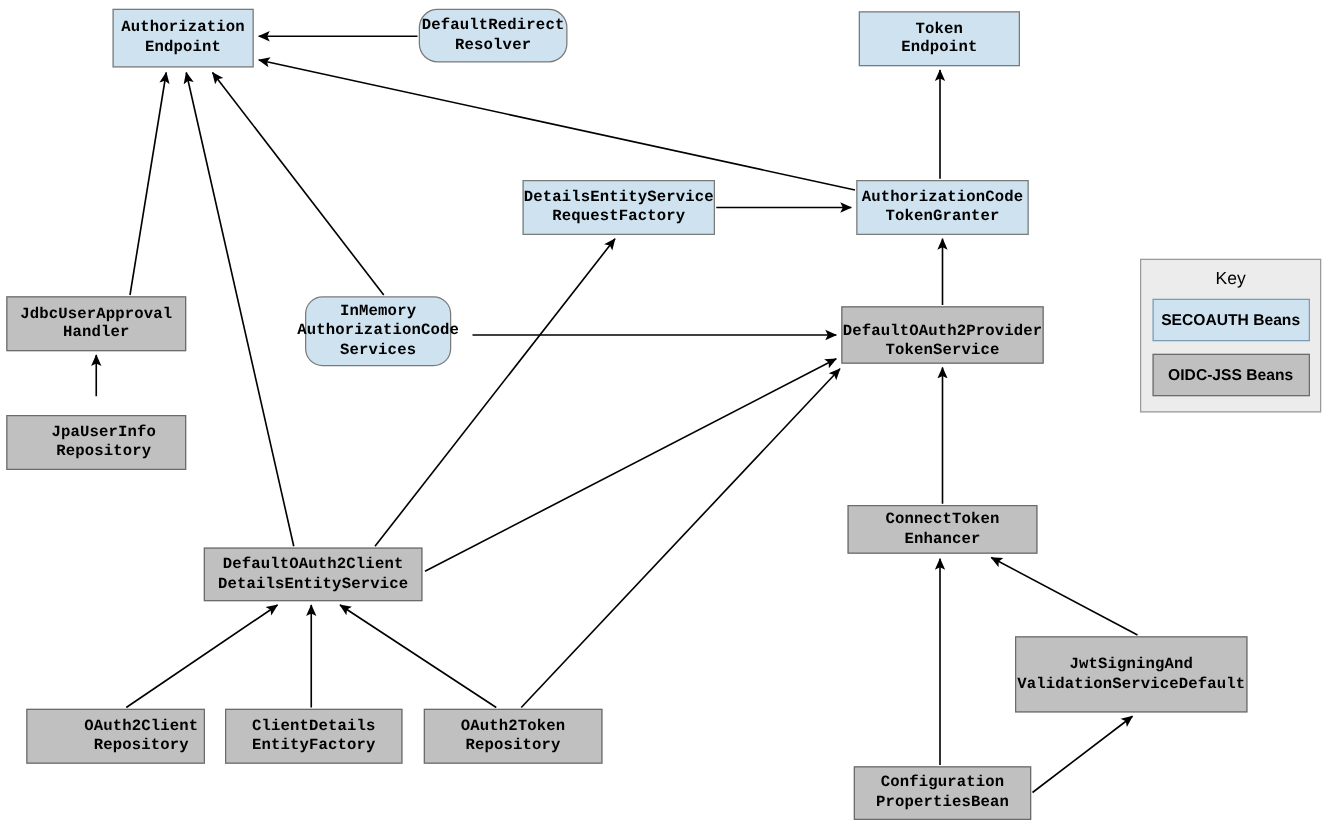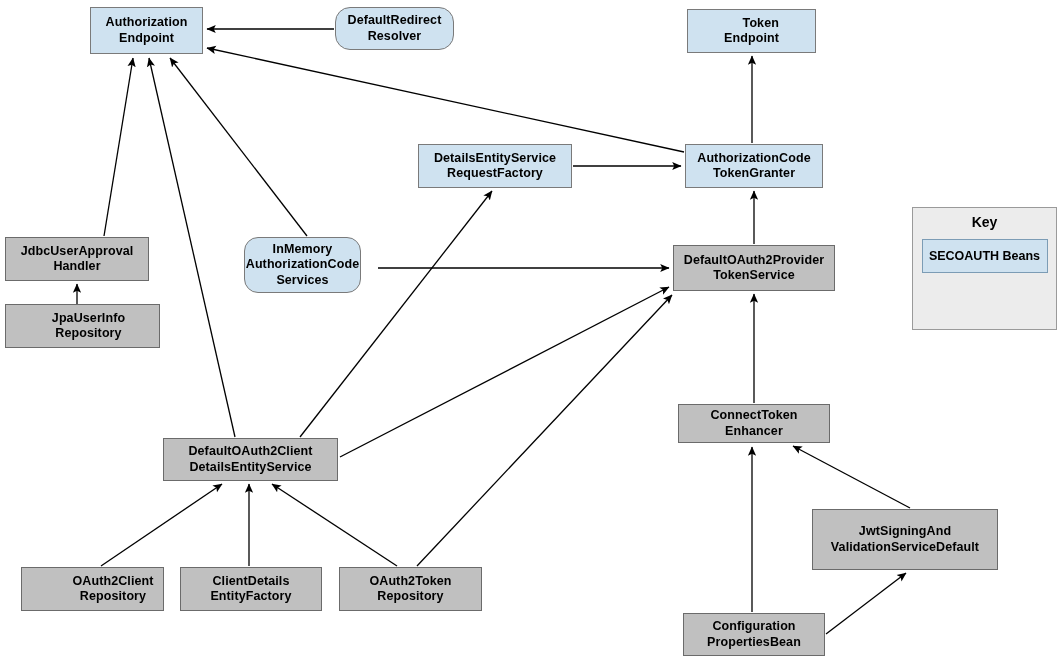--- a/index.html
+++ b/index.html
@@ -46,35 +46,36 @@
     background: #cfe2f0;
     border-color: #7a7a7a;
   }
   .node.oidc {
     background: #c0c0c0;
     border-color: #6b6b6b;
   }
   .node .label {
     white-space: pre-line;
     display: block;
+    font-family: Liberation Mono, monospace;
   }
   #legend {
     position: absolute;
     box-sizing: border-box;
     background: #ececec;
     border: 1px solid #9a9a9a;
     z-index: 6;
     display: flex;
     flex-direction: column;
     align-items: center;
     padding-top: 6px;
   }
   #legend .legend-title {
     font-size: 14px;
-    font-weight: bold;
+    font-weight: normal;
     color: #000;
     margin-bottom: 9px;
   }
   .legend-swatch {
     box-sizing: border-box;
     width: 126px;
     height: 34px;
     display: flex;
     align-items: center;
     justify-content: center;
@@ -124,46 +125,46 @@
 
   <div id="node-layer">
       <div class="node seco" style="left: 90px; top: 7px; width: 113px; height: 47px;">
         <span class="label">Authorization
 Endpoint</span>
       </div>
       <div class="node seco" style="left: 335px; top: 7px; width: 119px; height: 43px; border-radius: 15px;">
         <span class="label">DefaultRedirect
 Resolver</span>
       </div>
-      <div class="node seco" style="left: 687px; top: 9px; width: 129px; height: 44px; text-align: right;">
+      <div class="node seco" style="left: 687px; top: 9px; width: 129px; height: 44px;">
         <span class="label">Token
 Endpoint</span>
       </div>
       <div class="node seco" style="left: 418px; top: 144px; width: 154px; height: 44px;">
         <span class="label">DetailsEntityService
 RequestFactory</span>
       </div>
       <div class="node seco" style="left: 685px; top: 144px; width: 138px; height: 44px;">
         <span class="label">AuthorizationCode
 TokenGranter</span>
       </div>
       <div class="node oidc" style="left: 5px; top: 237px; width: 144px; height: 44px;">
         <span class="label">JdbcUserApproval
 Handler</span>
       </div>
       <div class="node seco" style="left: 244px; top: 237px; width: 117px; height: 56px; border-radius: 14px;">
         <span class="label">InMemory
 AuthorizationCode
 Services</span>
       </div>
-      <div class="node oidc" style="left: 673px; top: 245px; width: 162px; height: 46px;">
+      <div class="node oidc" style="left: 673px; top: 245px; width: 162px; height: 46px; align-items: flex-end;">
         <span class="label">DefaultOAuth2Provider
 TokenService</span>
       </div>
-      <div class="node oidc" style="left: 5px; top: 304px; width: 155px; height: 44px; padding-left: 16px;">
+      <div class="node oidc" style="left: 5px; top: 332px; width: 144px; height: 44px; padding-left: 16px;">
         <span class="label">JpaUserInfo
 Repository</span>
       </div>
       <div class="node oidc" style="left: 678px; top: 404px; width: 152px; height: 39px;">
         <span class="label">ConnectToken
 Enhancer</span>
       </div>
       <div class="node oidc" style="left: 163px; top: 438px; width: 175px; height: 43px;">
         <span class="label">DefaultOAuth2Client
 DetailsEntityService</span>
@@ -188,15 +189,18 @@
         <span class="label">Configuration
 PropertiesBean</span>
       </div>
     </div>
 
   <div id="legend" style="left: 912px; top: 207px; width: 145px; height: 123px;">
     <div class="legend-title">Key</div>
     <div class="legend-swatch seco">
       <span>SECOAUTH Beans</span>
     </div>
+    <div class="legend-swatch oidc">
+      <span>OIDC-JSS Beans</span>
+    </div>
   </div>
 
 </div>
 
 </body></html>

